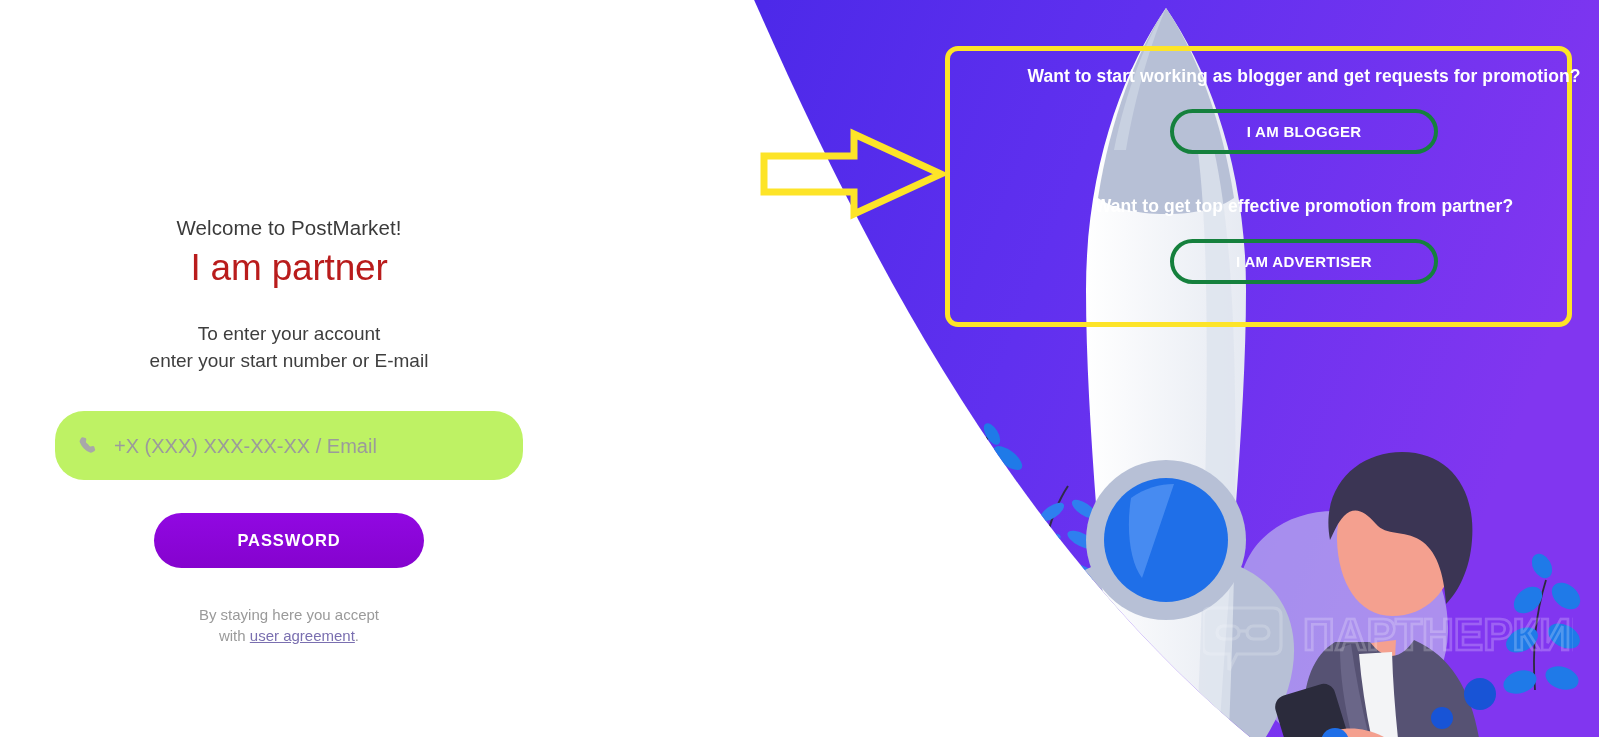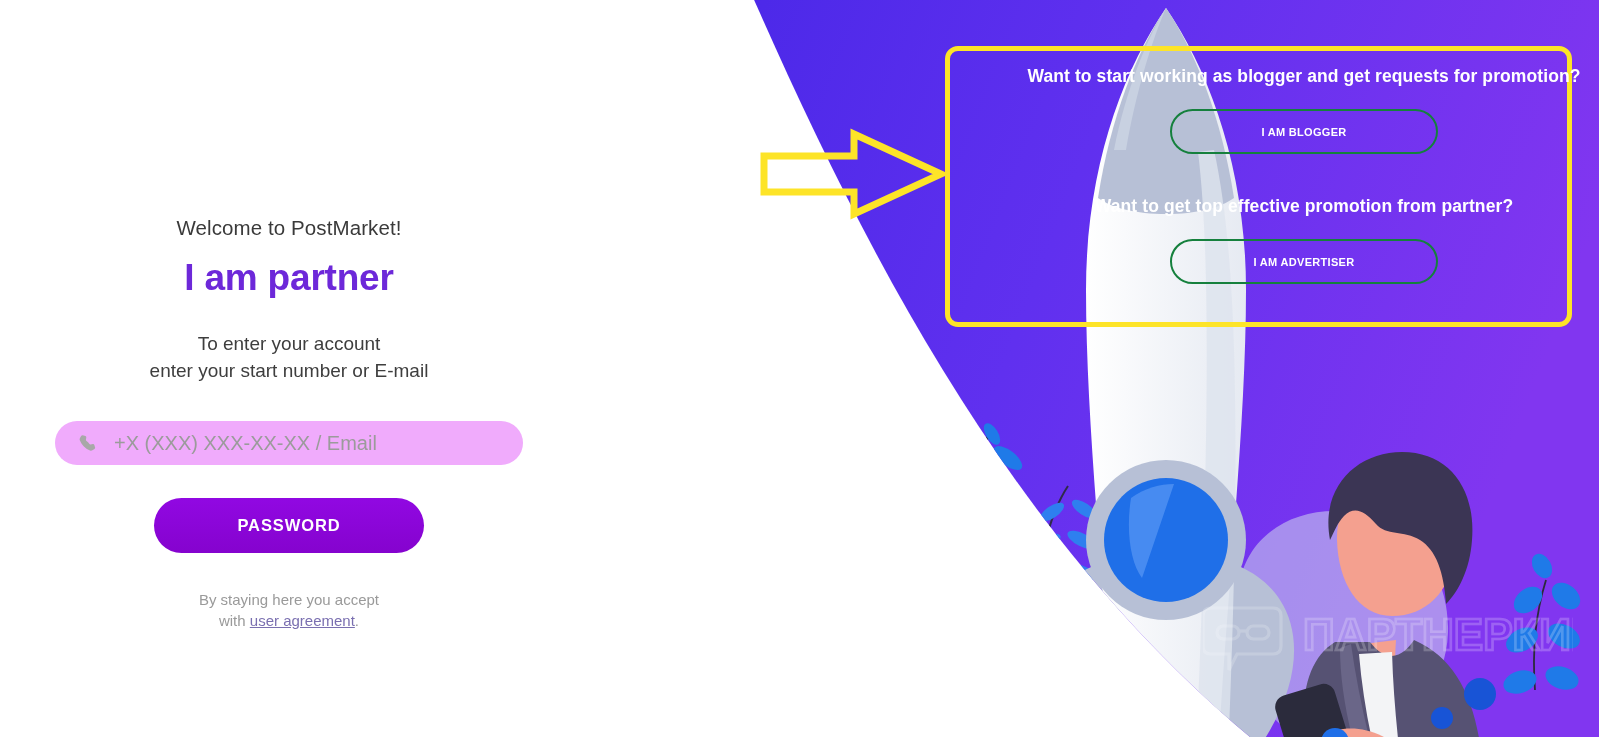--- a/index.html
+++ b/index.html
@@ -43,40 +43,40 @@
 
   .welcome-line {
     font-size: 20.5px;
     color: #3a3a3a;
     line-height: 28px;
     letter-spacing: 0.1px;
   }
 
   .headline {
     font-size: 37px;
-    color: #6d28d9;
+    color: #b91c1c;
     line-height: 48px;
-    margin-top: 12px;
+    margin-top: 2px;
     letter-spacing: -0.2px;
-    font-weight: 700;
+    font-weight: 400;
   }
 
   .sub-block {
     margin-top: 28px;
     font-size: 19px;
     color: #3e3e3e;
     line-height: 27px;
   }
 
   .input-wrap {
     position: relative;
     margin-top: 37px;
-    height: 44px;
+    height: 69px;
     border-radius: 29px;
-    background: #f0abfc;
+    background: #bef264;
     display: flex;
     align-items: center;
     padding: 0 22px;
     box-sizing: border-box;
   }
 
   .phone-icon {
     width: 21px;
     height: 21px;
     flex: 0 0 21px;
@@ -172,26 +172,26 @@
     letter-spacing: 0.1px;
     white-space: nowrap;
   }
   .cta-question.second { margin-top: 40px; }
 
   .cta-btn {
     display: block;
     margin: 21px auto 0 auto;
     width: 268px;
     height: 45px;
-    border: 2px solid #15803d;
+    border: 4px solid #15803d;
     border-radius: 24px;
     background: transparent;
     color: #ffffff;
     font-family: "Liberation Sans", sans-serif;
-    font-size: 11px;
+    font-size: 15px;
     font-weight: bold;
     letter-spacing: 0.3px;
     cursor: pointer;
   }
 
   
   .arrow-annotation {
     position: absolute;
     left: 760px;
     top: 128px;

